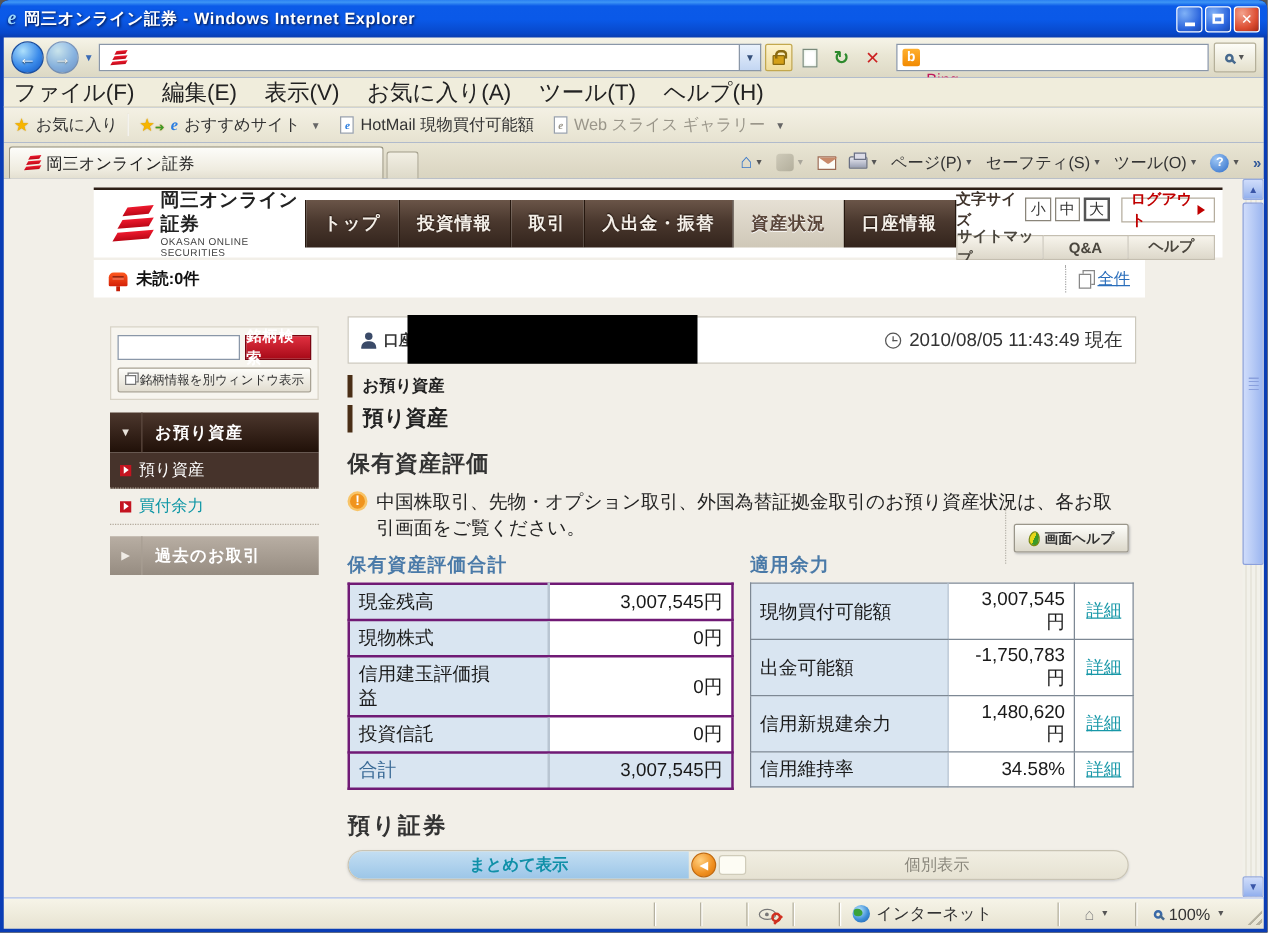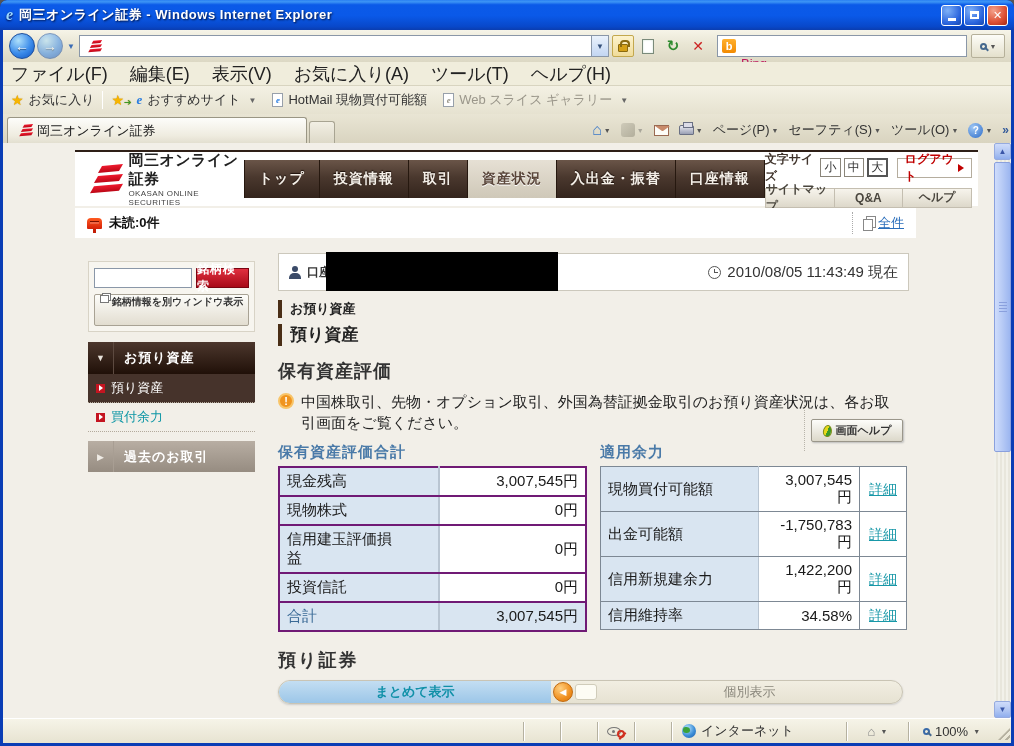--- a/index.html
+++ b/index.html
@@ -149,22 +149,22 @@
   .pages-ico { width:10px; height:12px; background:#fff; border:1px solid #888; box-shadow:3px -3px 0 -1px #fff, 3px -3px 0 0 #888; margin-top:3px; }
   .all-link { font-size:13px; color:#2a6ebb; text-decoration:underline; }
 
   
   .sidebar { position:absolute; left:13px; top:118px; width:167px; font-size:13px; }
   .quote-panel { background:#f7f5ef; border:1px solid #d8d3c6; padding:6px 5px 5px; }
   .quote-row { display:flex; gap:4px; margin-bottom:6px; }
   .quote-input { width:98px; height:20px; border:1px solid #8a97a8; background:#fff; }
   .quote-btn { flex:1; height:20px; background:linear-gradient(180deg,#e03040,#a80a18); color:#fff; font-weight:bold; font-size:12px;
     border:1px solid #7a0410; display:flex; align-items:center; justify-content:center; letter-spacing:1px; }
-  .winopen-btn { width:100%; height:32px; background:linear-gradient(180deg,#fdfdfa,#e2ddd0); border:1px solid #a8a294; border-radius:2px;
-    display:flex; justify-content:center; gap:3px; font-size:10px; color:#333;font-weight:bold; }
+  .winopen-btn { width:100%; height:20px; background:linear-gradient(180deg,#fdfdfa,#e2ddd0); border:1px solid #a8a294; border-radius:2px;
+    display:flex; align-items:center; justify-content:center; gap:3px; font-size:10px; color:#333; }
   .winopen-ico { width:9px; height:8px; border:1px solid #777; background:#fff; box-shadow:2px -2px 0 -1px #fff,2px -2px 0 0 #777; }
 
   .side-menu { margin-top:10px; }
   .menu-head { height:32px; background:linear-gradient(180deg,#4c372d,#201008); color:#fff; font-weight:bold; display:flex; align-items:center; }
   .menu-head .lead { width:26px; display:flex; align-items:center; justify-content:center; border-right:1px solid #5d4a40; color:#e8e2da; font-size:9px; align-self:stretch; }
   .menu-head .txt { padding-left:10px; letter-spacing:1px; }
   .side-item { height:29px; display:flex; align-items:center; padding-left:8px; gap:6px; border-bottom:1px dotted #b3aa9c; }
   .side-item.selected { background:#46332b; color:#fff; }
   .side-item.link { color:#0d96a5; }
   .red-bullet { width:9px; height:9px; background:#c41420; display:flex; align-items:center; justify-content:center; }
@@ -403,22 +403,22 @@
             </span>
           <span class="logo-text">
             <div class="lt1">岡三オンライン証券</div>
             <div class="lt2">OKASAN ONLINE SECURITIES</div>
           </span>
         </div>
         <div class="main-nav">
           <span class="nav-item">トップ</span>
           <span class="nav-item">投資情報</span>
           <span class="nav-item">取引</span>
+          <span class="nav-item">入出金・振替</span>
           <span class="nav-item active">資産状況</span>
-          <span class="nav-item">入出金・振替</span>
           <span class="nav-item">口座情報</span>
         </div>
         <div class="util-wrap">
           <div class="util-row1">
             <span class="fs-label">文字サイズ</span>
             <span class="fs-btn">小</span>
             <span class="fs-btn">中</span>
             <span class="fs-btn sel">大</span>
             <span class="logout-btn">
               <span>ログアウト</span>
@@ -538,21 +538,21 @@
                 <td class="val"><span>3,007,545</span><span class="unit">円</span></td>
                 <td class="det"><span class="detail-link">詳細</span></td>
               </tr>
               <tr>
                 <td class="lbl">出金可能額</td>
                 <td class="val"><span>-1,750,783</span><span class="unit">円</span></td>
                 <td class="det"><span class="detail-link">詳細</span></td>
               </tr>
               <tr>
                 <td class="lbl">信用新規建余力</td>
-                <td class="val"><span>1,422,200</span><span class="unit">円</span></td>
+                <td class="val"><span>1,480,620</span><span class="unit">円</span></td>
                 <td class="det"><span class="detail-link">詳細</span></td>
               </tr>
               <tr>
                 <td class="lbl">信用維持率</td>
                 <td class="val"><span>34.58%</span><span class="unit"></span></td>
                 <td class="det"><span class="detail-link">詳細</span></td>
               </tr>
             </tbody>
               </table>
           </div>

